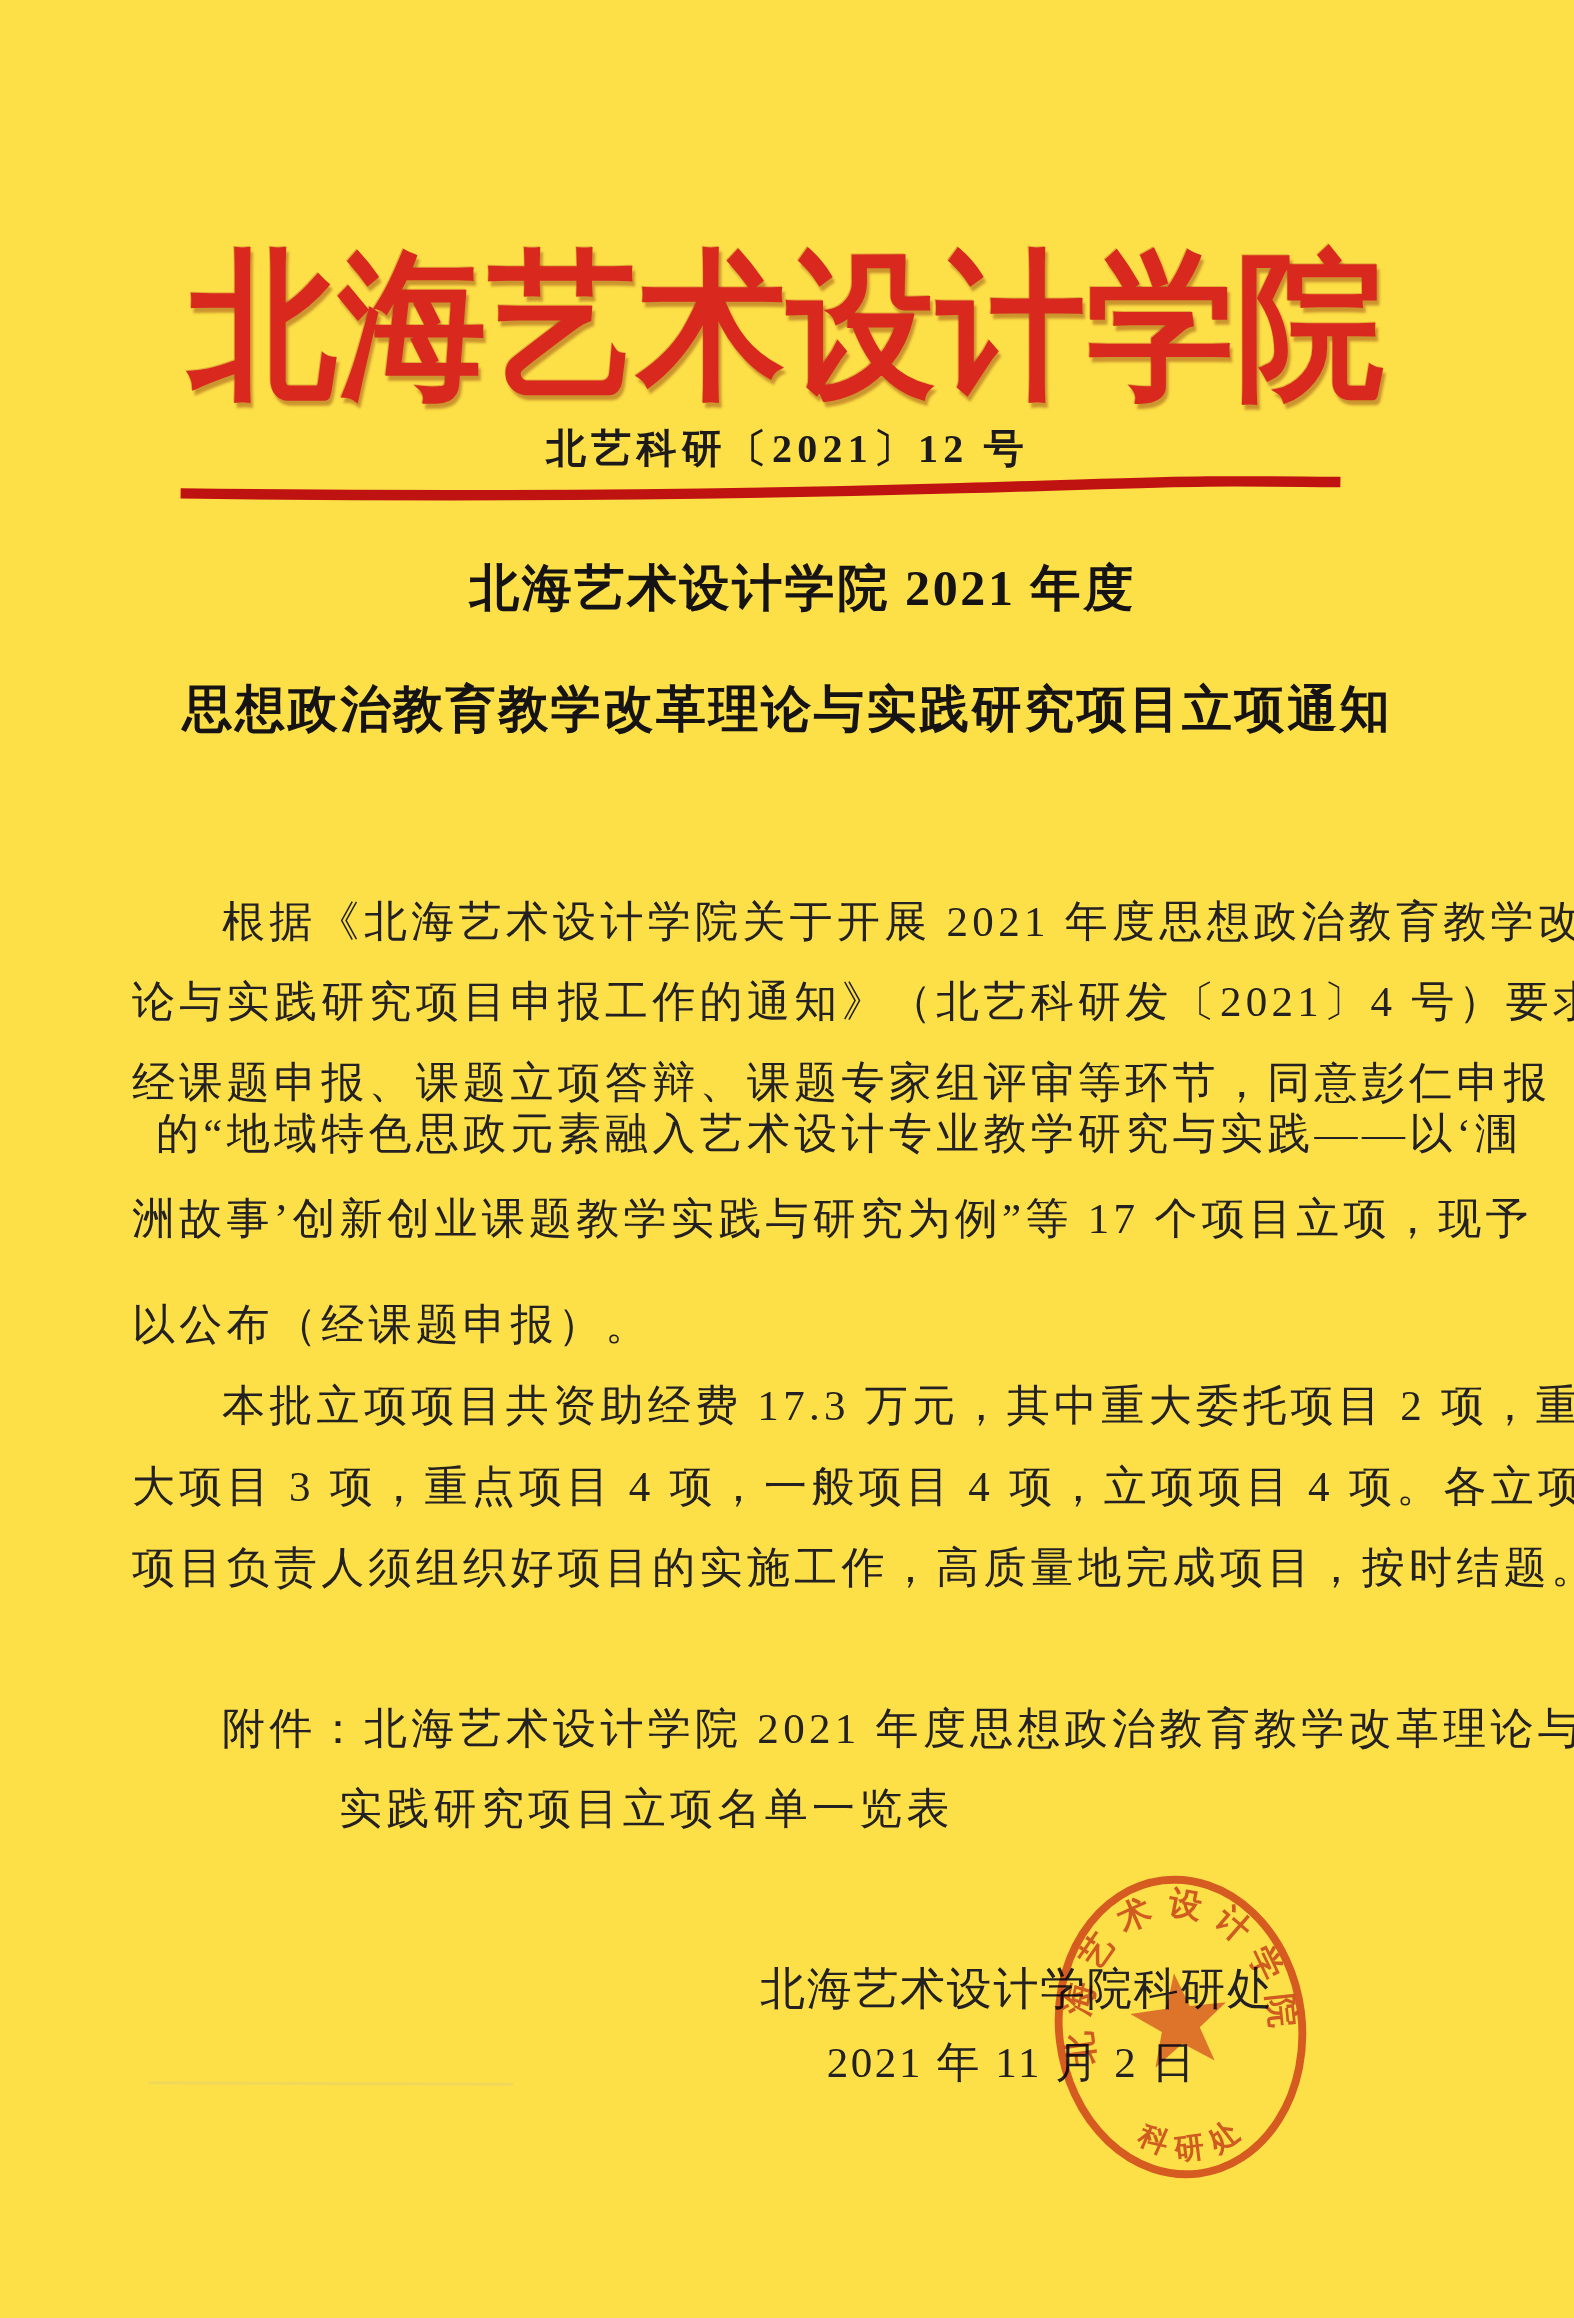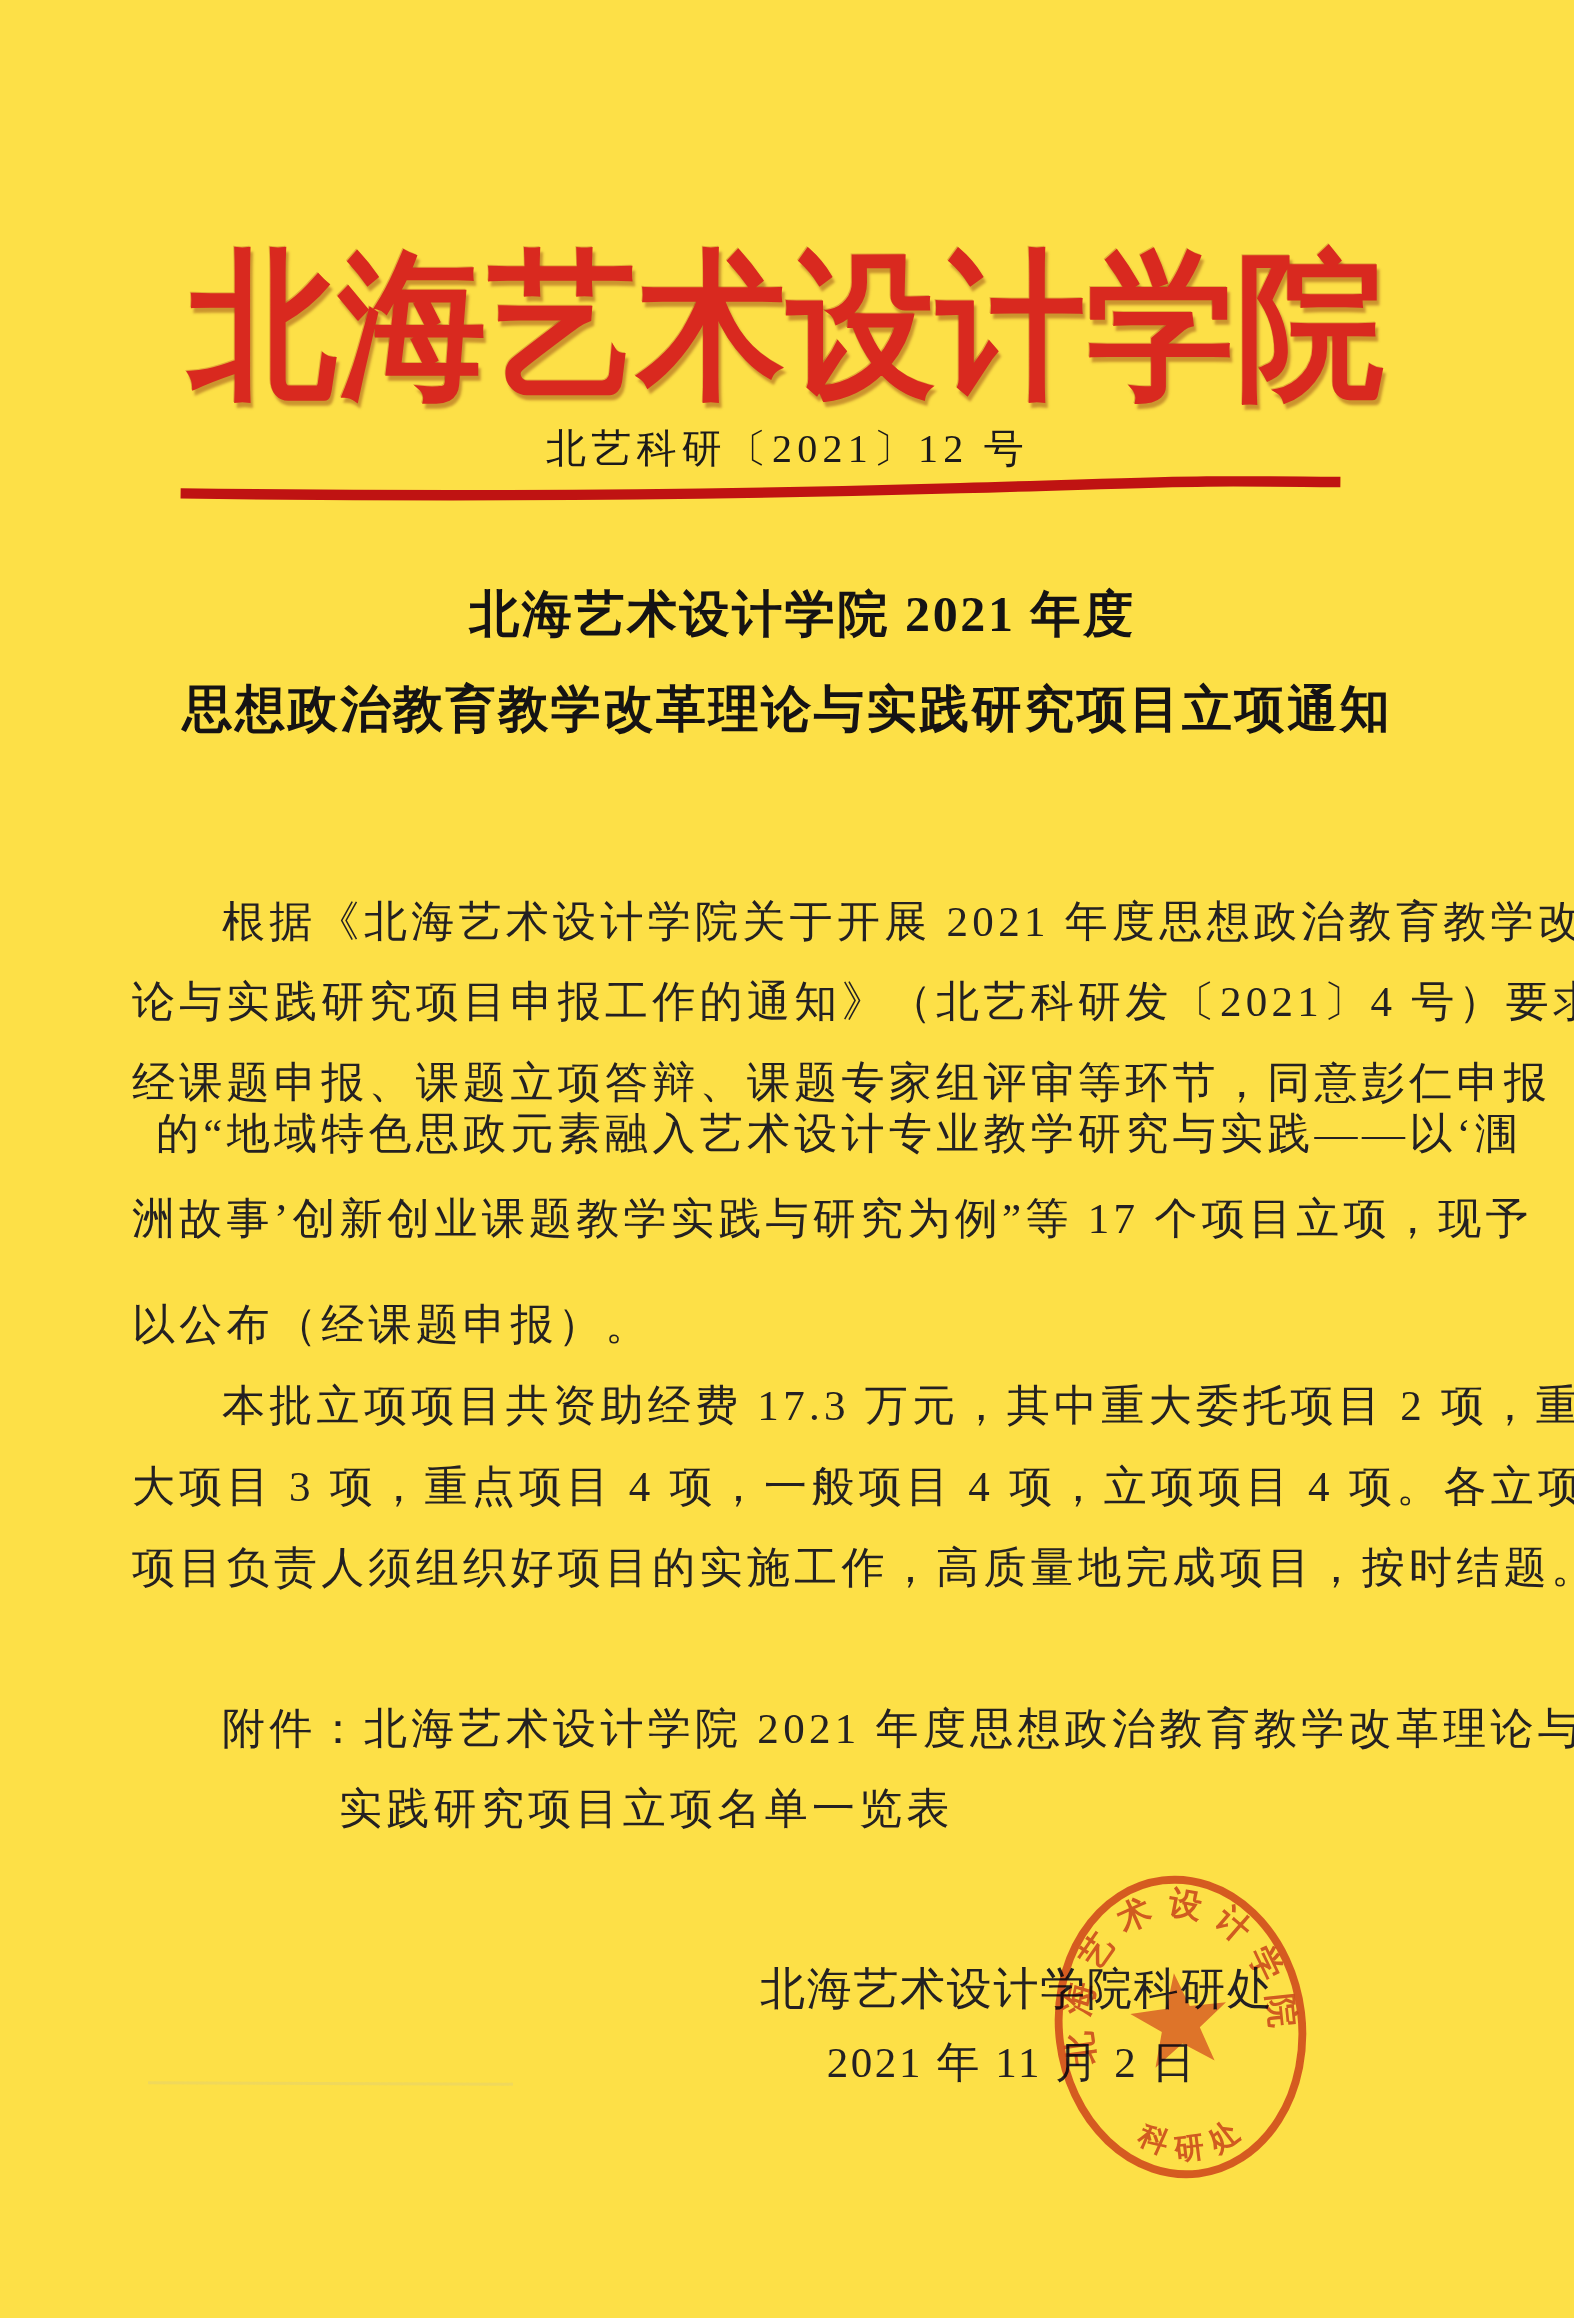--- a/index.html
+++ b/index.html
@@ -23,28 +23,29 @@
     letter-spacing:1.7px;
     transform:scaleY(1.08);
     transform-origin:top center;
     text-shadow:2.6px 4.3px 2.6px rgba(110,8,4,0.35), -0.9px -0.9px 0 rgba(150,20,10,0.25);
   }
   .doc-number{
     top:421px;
     font-size:40px;
     letter-spacing:5.2px;
     color:#1c1a1b;
+    font-weight:bold;
   }
   .red-line{
     left:178px;top:476px;width:1165px;height:26px;
   }
   .notice-title{
     font-size:50px;font-weight:bold;color:#151314;letter-spacing:2.6px;
   }
-  .t1{top:581px;padding-left:30px;}
+  .t1{top:555px;padding-left:30px;}
   .t2{top:676px;text-align:center;}
   .body-line{
     left:132px;
     font-size:43px;
     line-height:54px;
     letter-spacing:4.3px;
     color:#242122;
   }
   .indent{text-indent:90px;}
   .salutation{top:819px;}

